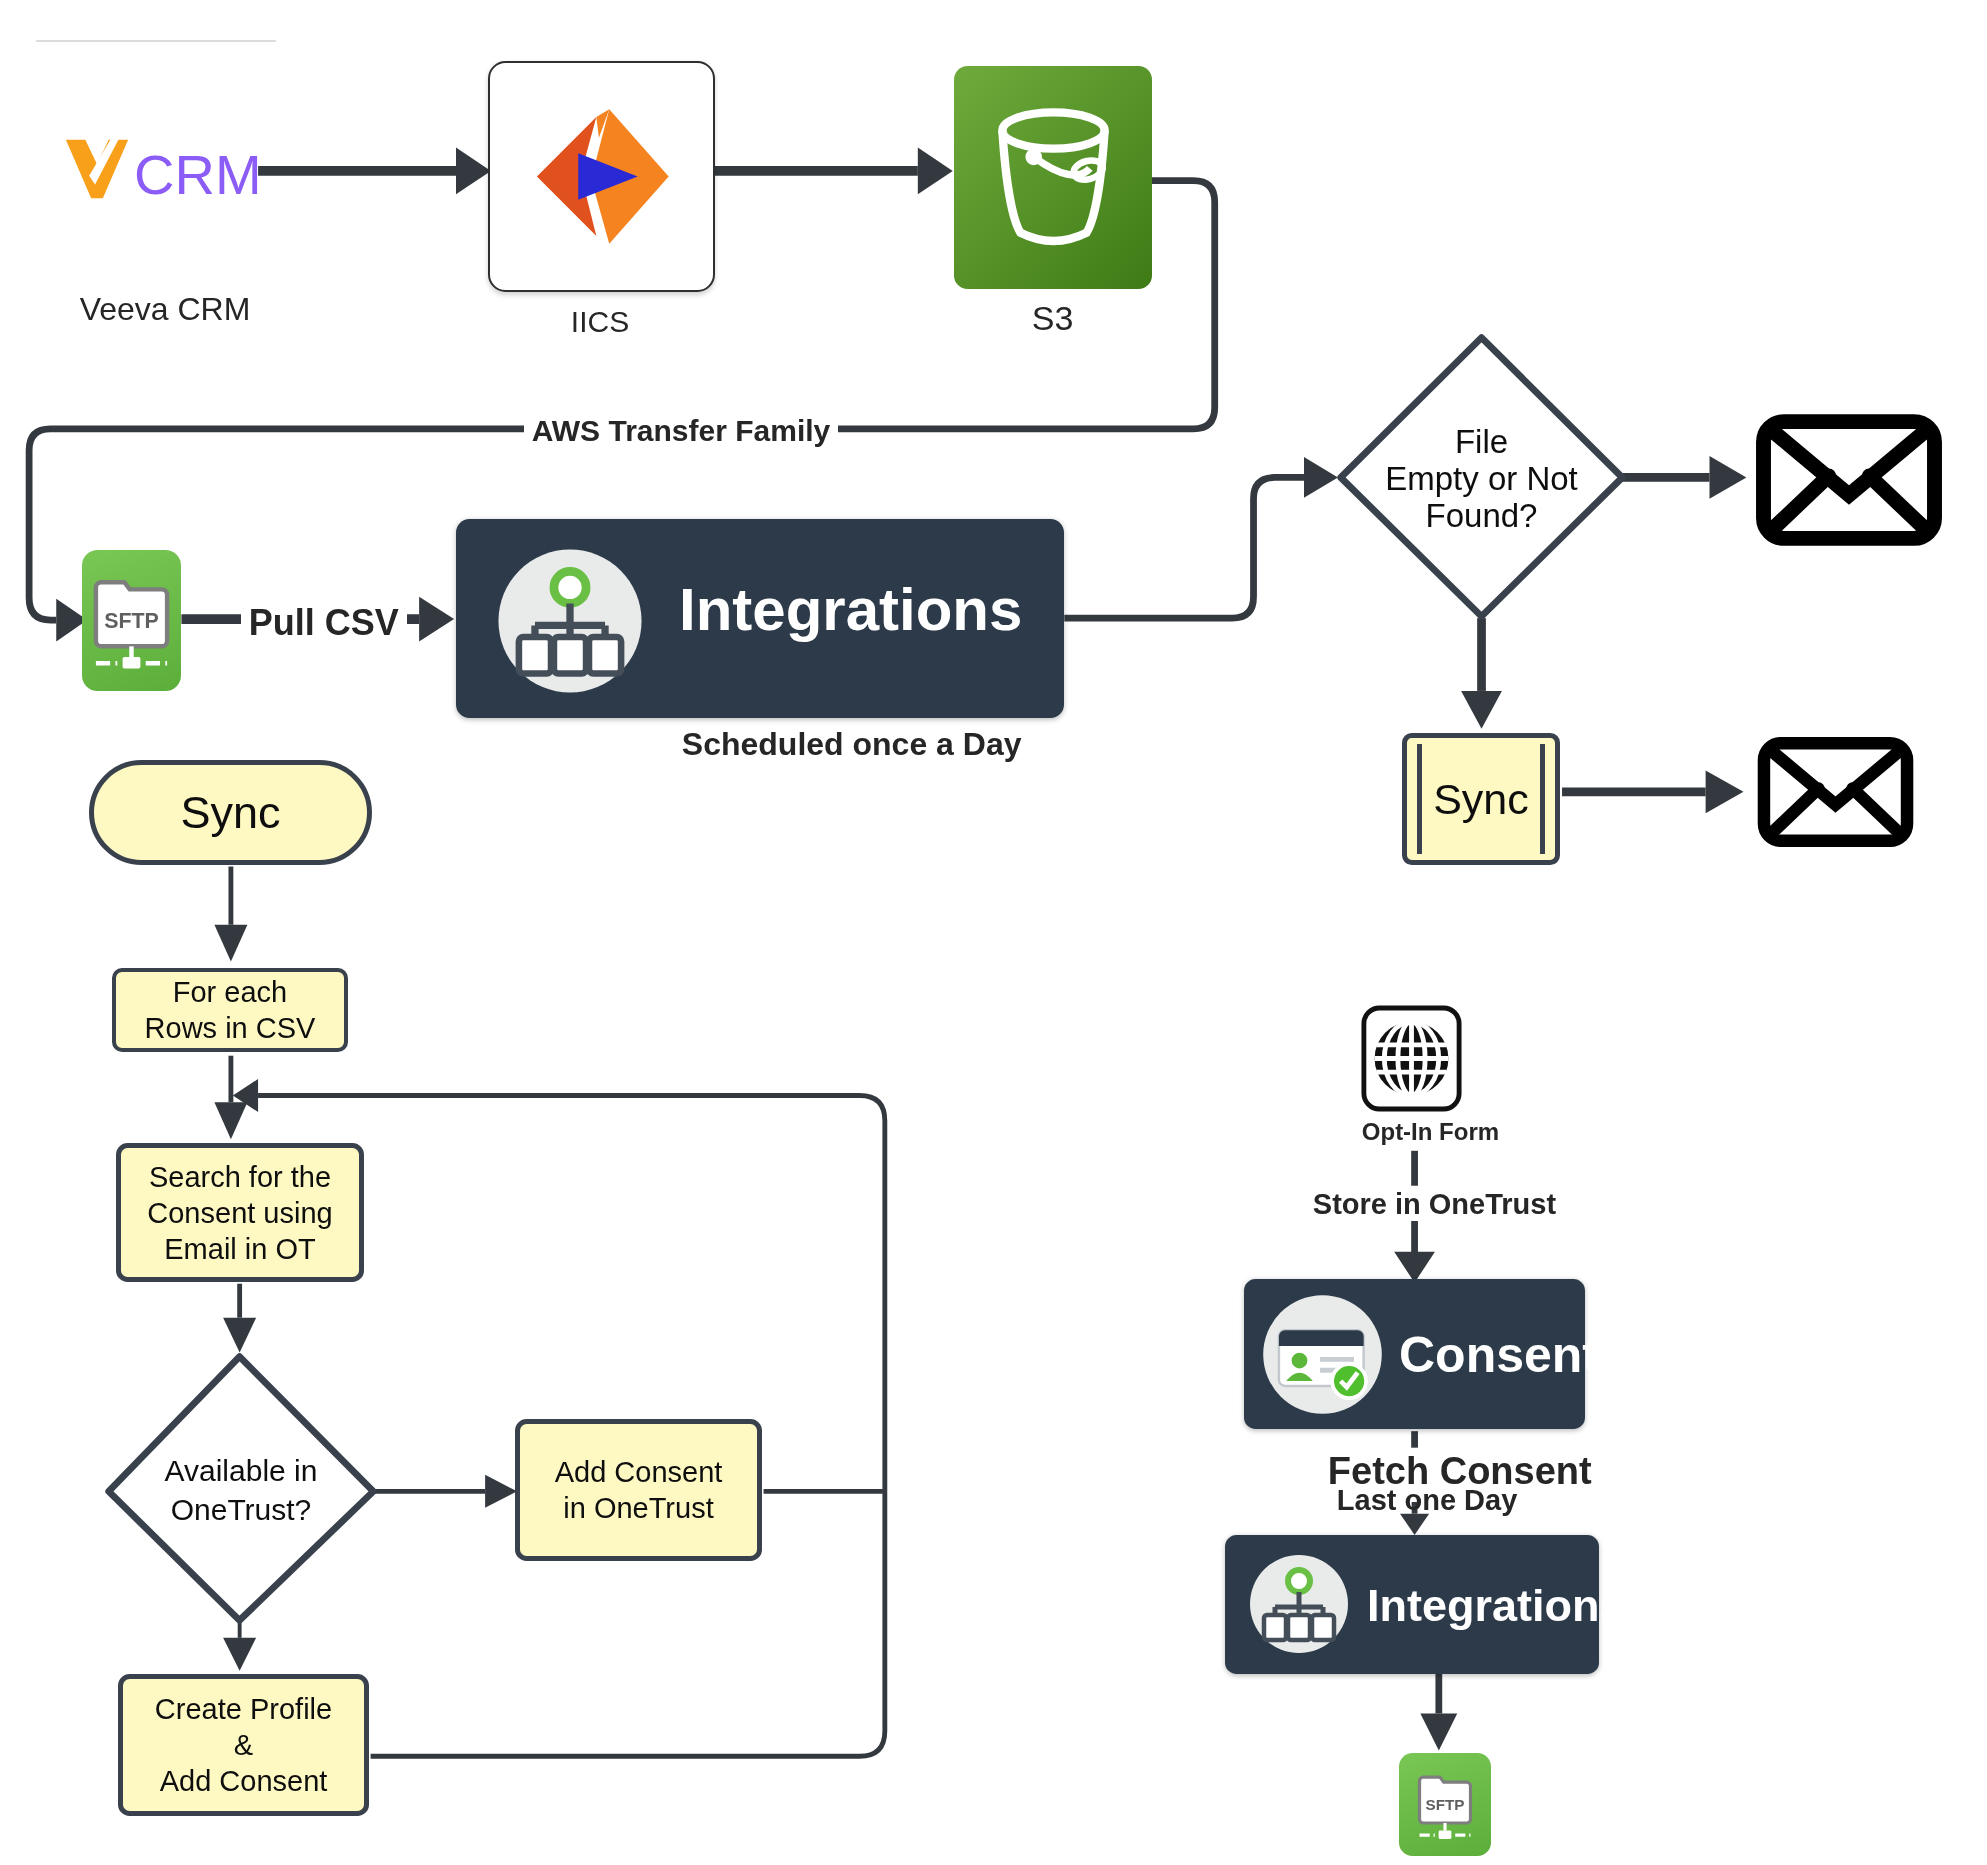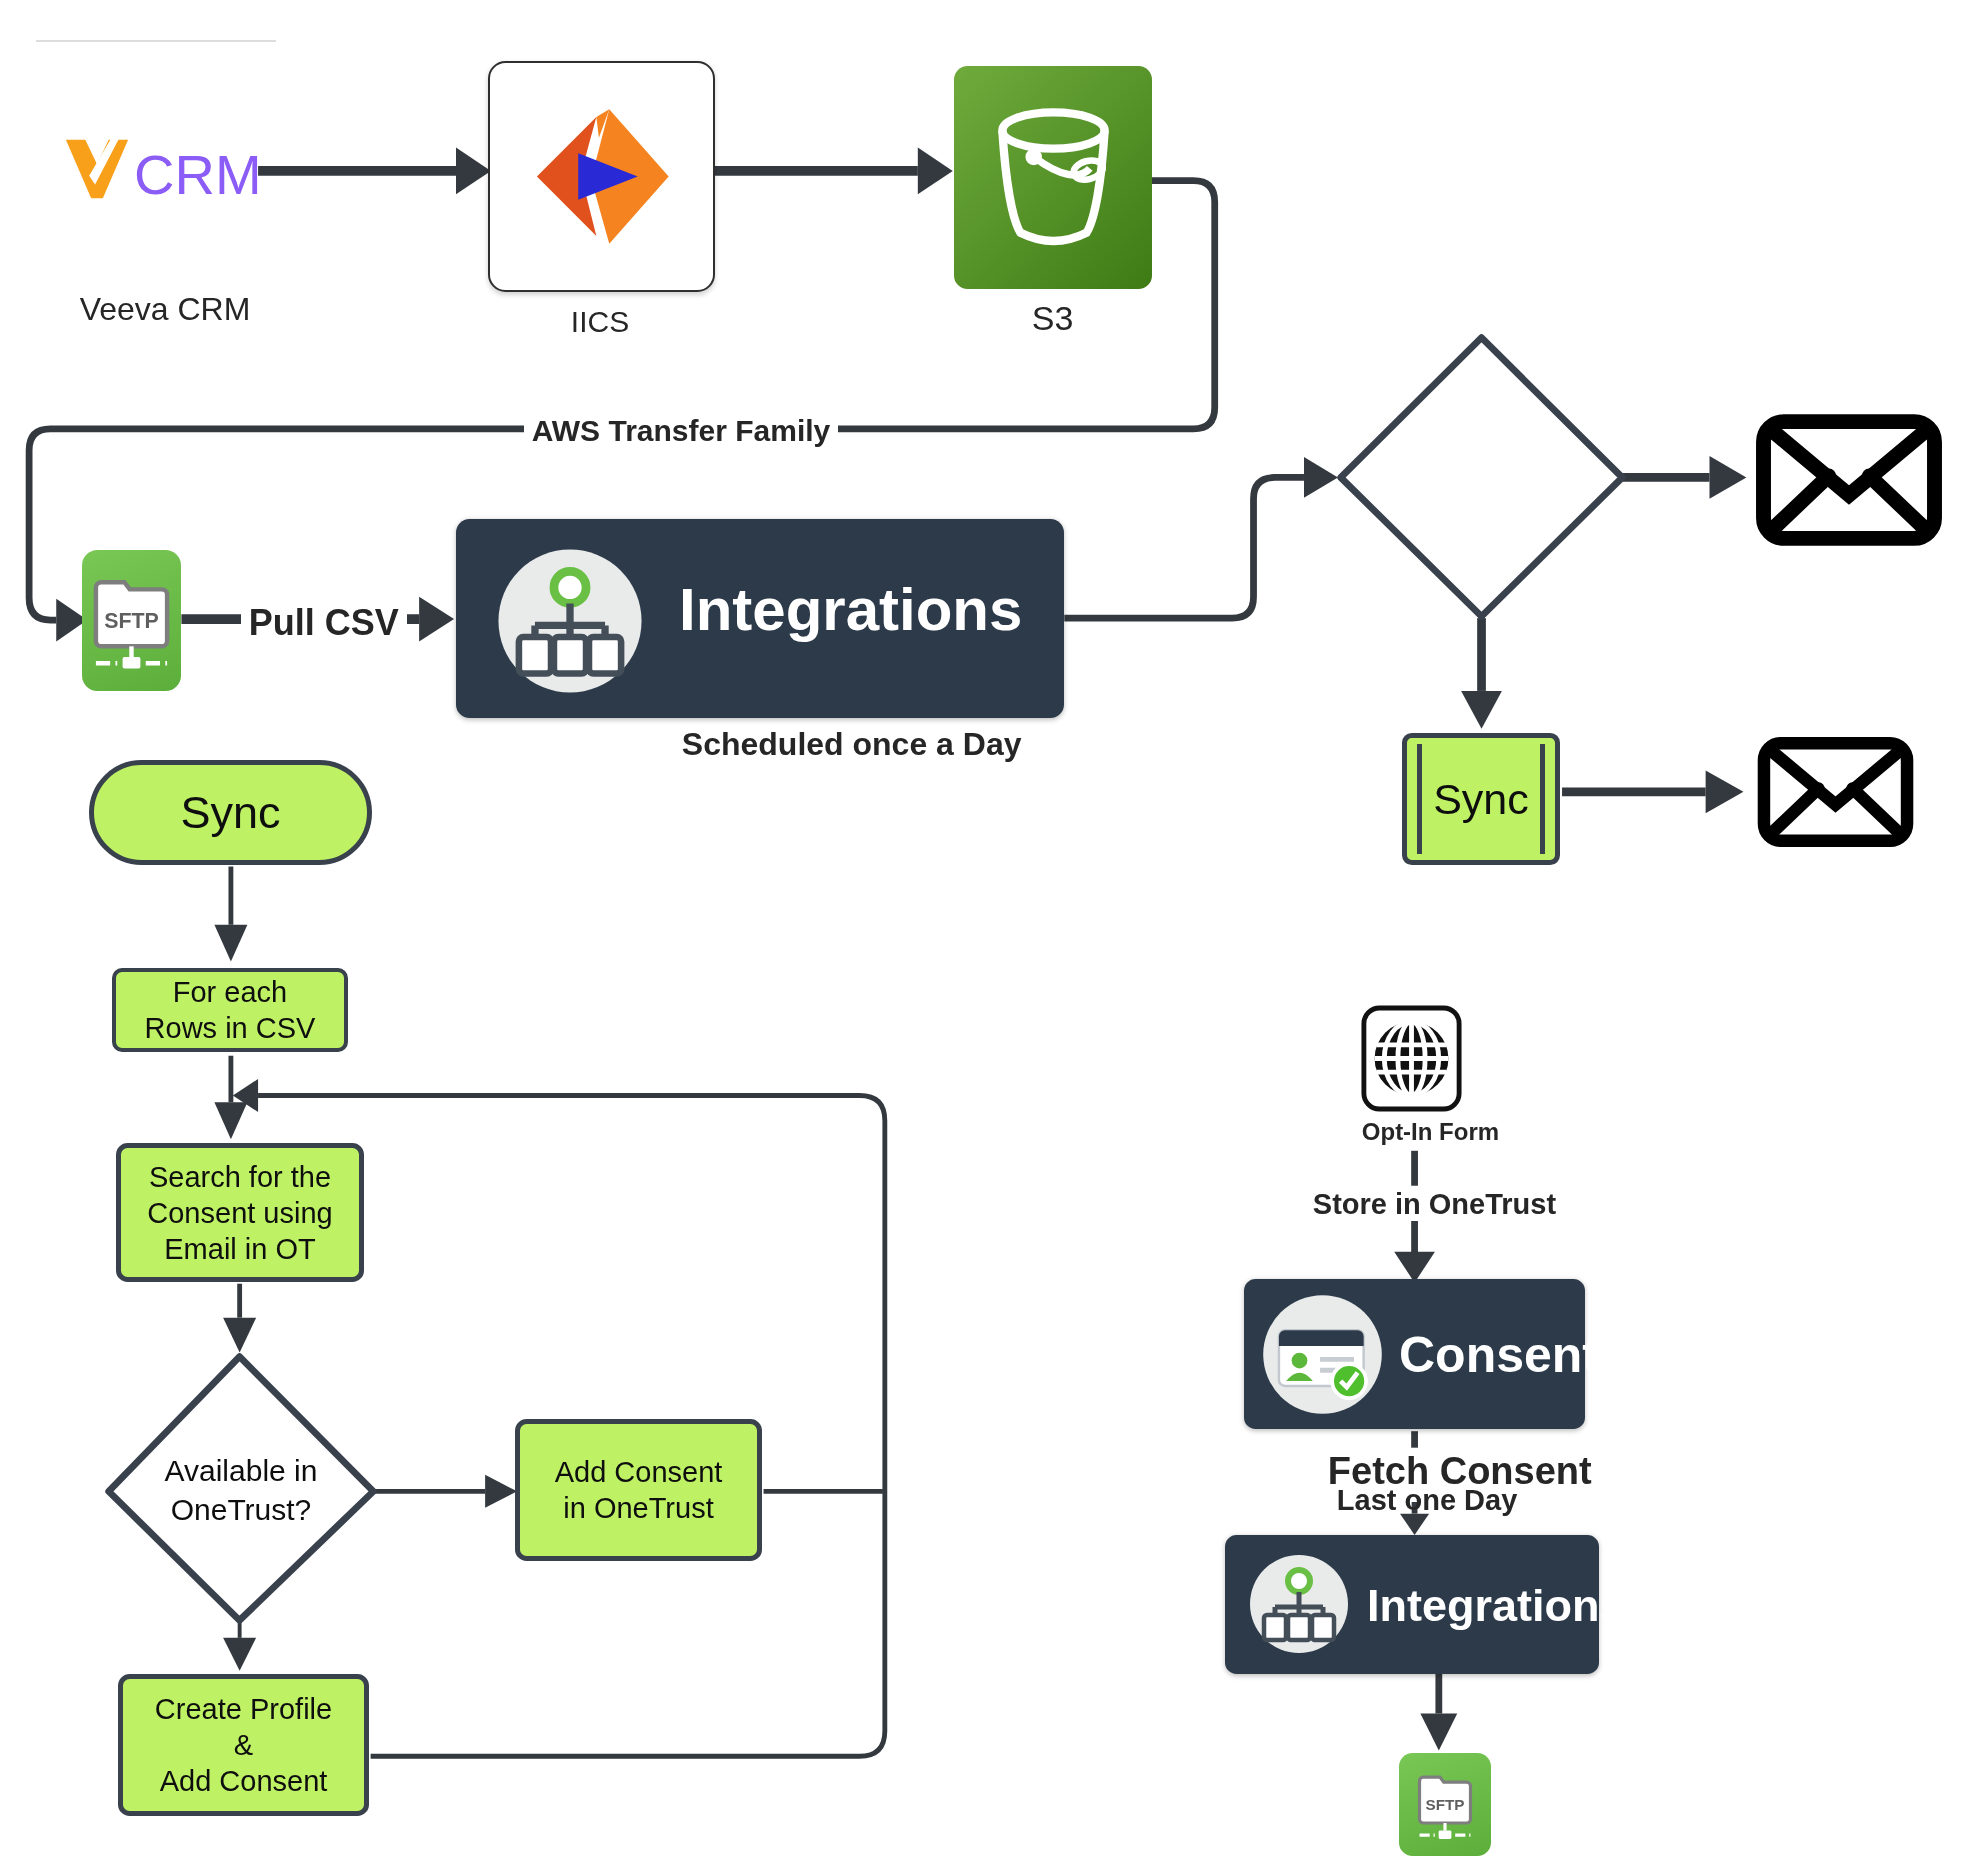--- a/index.html
+++ b/index.html
@@ -3,21 +3,21 @@
 <meta charset="utf-8">
 <style>
   html,body{margin:0;padding:0;background:#fff;}
   #canvas{position:relative;width:1987px;height:1865px;background:#fff;overflow:hidden;
           font-family:"Liberation Sans", sans-serif;color:#111;}
   svg{display:block;}
   .abs{position:absolute;}
   .lines{left:0;top:0;z-index:1;}
   .shape{z-index:2;}
   .lbl{z-index:3;}
-  .node{position:absolute;z-index:2;background:#bef264;border:5.8px solid #39414d;border-radius:11.6px;
+  .node{position:absolute;z-index:2;background:#fef9c3;border:5.8px solid #39414d;border-radius:11.6px;
         display:flex;flex-direction:column;align-items:center;justify-content:center;
         text-align:right;font-size:29px;line-height:36px;color:#0e0e0e;}
   .pill{border-radius:58px;font-size:45px;}
   .predef{border-radius:9.7px;font-size:43px;}
   .predef .bar{position:absolute;top:5.8px;bottom:5.8px;width:5.8px;background:#39414d;}
   .navybox{position:absolute;z-index:2;background:#2c3a4a;border-radius:13.6px;
            display:flex;align-items:center;box-shadow:0 1.9px 4.9px rgba(0,0,0,.25);}
   .navybox .biglabel{color:#fff;font-weight:700;}
   .caption{position:absolute;z-index:3;text-align:center;color:#262626;}
   .flowlabel{position:absolute;z-index:3;text-align:center;font-weight:700;color:#262626;
@@ -140,20 +140,25 @@
       <rect x="39" y="61" width="22" height="25" rx="3" fill="#fff" stroke="#444e59" stroke-width="4.5"></rect>
       <rect x="63" y="61" width="22" height="25" rx="3" fill="#fff" stroke="#444e59" stroke-width="4.5"></rect>
     </svg>
     <div class="biglabel" style="position:absolute;left:223px;top:56px;font-size:60px;">Integrations</div>
   </div>
   <div class="flowlabel" style="left:674px;top:726px;font-size:32px;background:transparent;">Scheduled once a Day</div>
 
   <svg class="abs shape" style="left:1331px;top:328px;" width="301" height="299" viewBox="0 0 310 308">
     <polygon points="155,10 300,154 155,297 10,154" fill="#fff" stroke="#39414d" stroke-width="7" stroke-linejoin="round"></polygon>
   </svg>
+  <div class="dtext" style="left:1360px;top:423px;width:243px;font-size:33px;line-height:37px;">
+    <div>File</div>
+    <div>Empty or Not</div>
+    <div>Found?</div>
+  </div>
 
   <svg class="abs shape" style="left:1754px;top:412px;" width="190" height="136" viewBox="0 0 140 100">
     <rect x="7" y="7" width="126" height="86" rx="15" fill="#fff" stroke="#000" stroke-width="11"></rect>
     <path d="M15,15 L70,61 L125,15" fill="none" stroke="#000" stroke-width="11" stroke-linecap="round"></path>
     <path d="M15,85 L55,47 M125,85 L85,47" fill="none" stroke="#000" stroke-width="11" stroke-linecap="round"></path>
   </svg>
   <svg class="abs shape" style="left:1756px;top:727px;" width="159" height="130" viewBox="0 0 140 100">
     <rect x="7" y="7" width="126" height="86" rx="15" fill="#fff" stroke="#000" stroke-width="11"></rect>
     <path d="M15,15 L70,61 L125,15" fill="none" stroke="#000" stroke-width="11" stroke-linecap="round"></path>
     <path d="M15,85 L55,47 M125,85 L85,47" fill="none" stroke="#000" stroke-width="11" stroke-linecap="round"></path>

